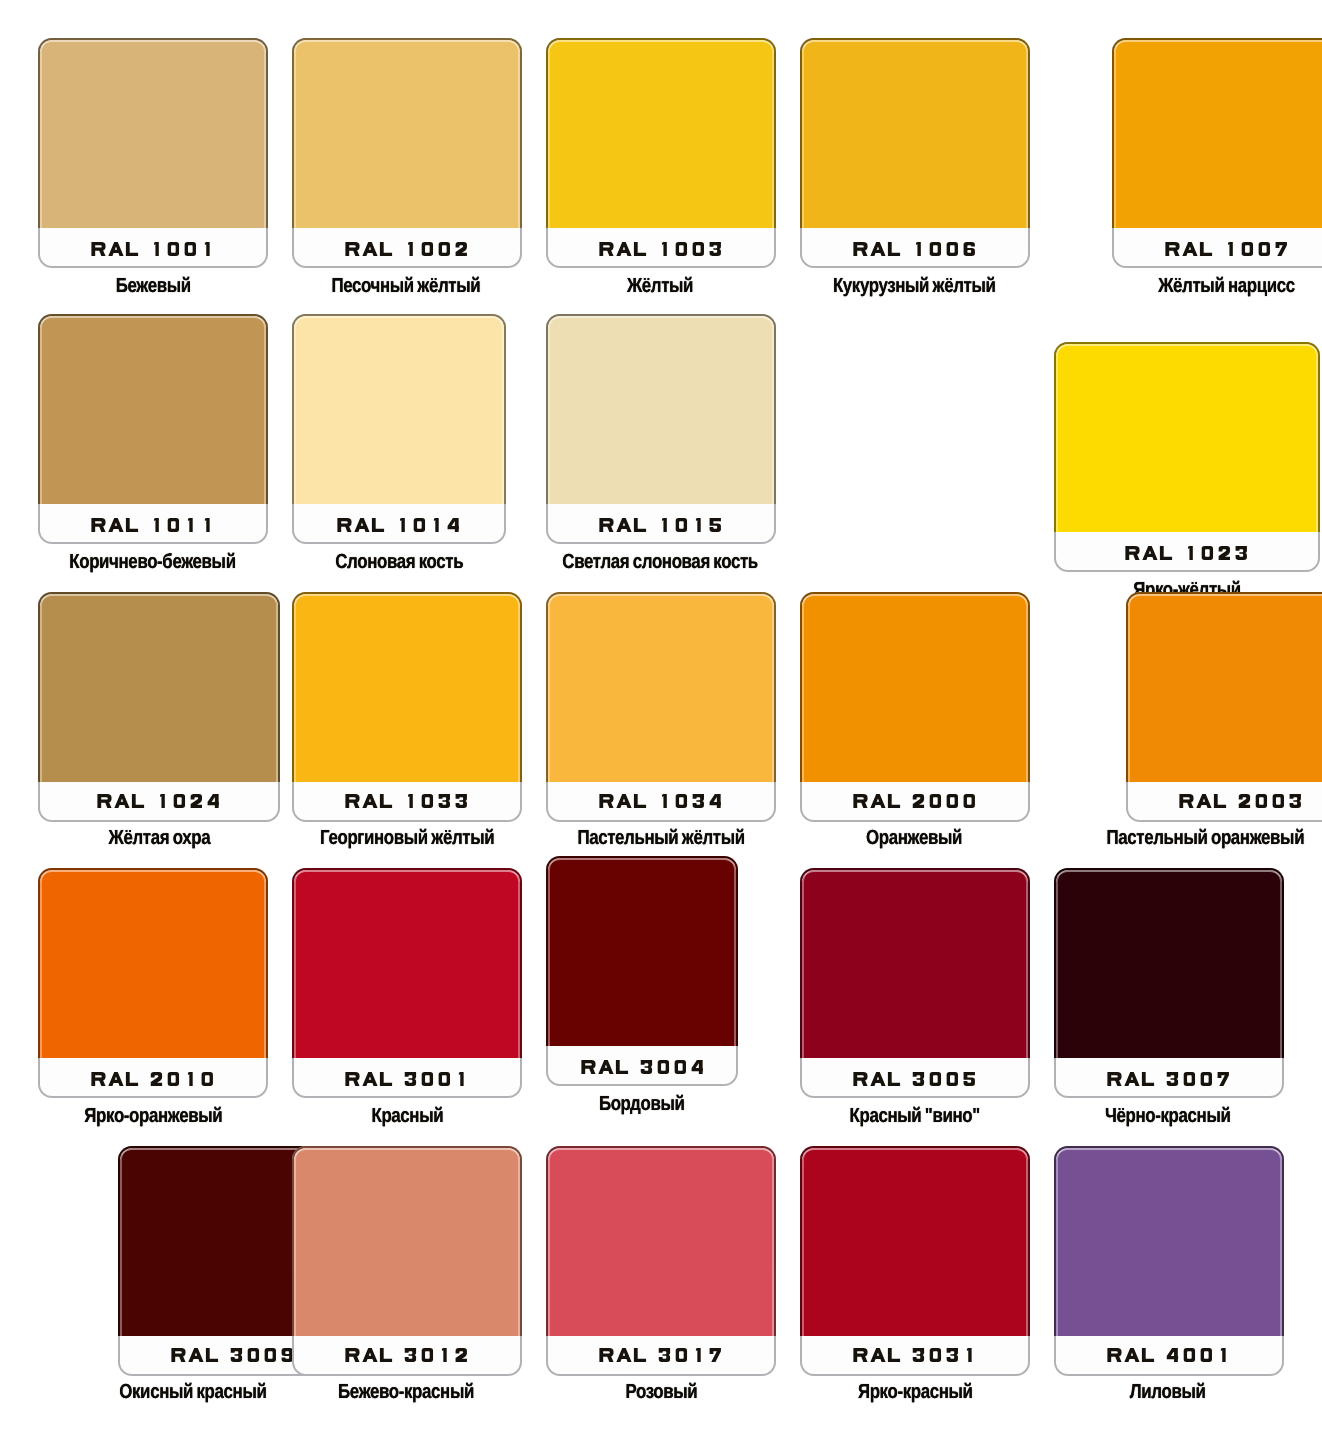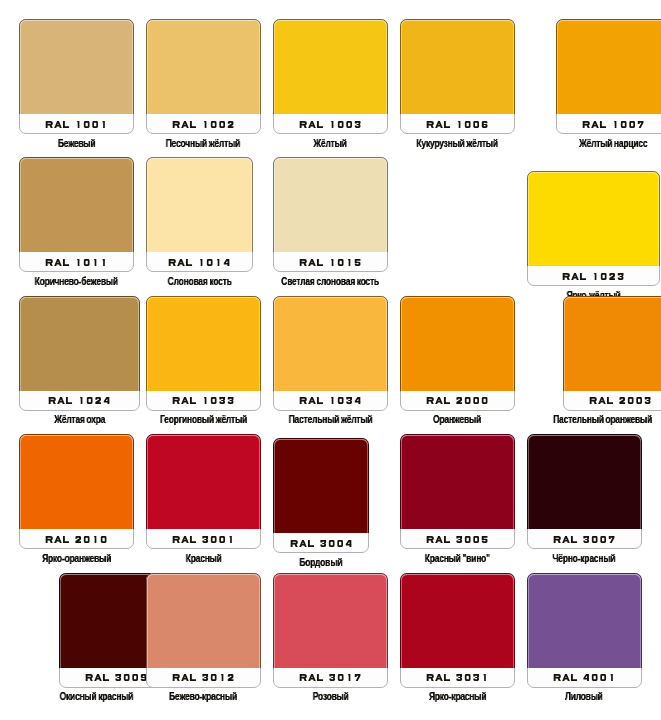--- a/index.html
+++ b/index.html
@@ -304,21 +304,21 @@
               <path transform="translate(17.955,0) scale(0.07000)" d="M0 0H27V76H87V100H0Z"></path>
               <path transform="translate(30.380,0) scale(0.07000)" d="M0 0H81V36Q81 46 70 50Q81 54 81 64V80Q81 100 59 100H22Q0 100 0 80V64H27V70Q27 76 33 76H48Q54 76 54 70V62Q54 56 48 56H27V44H48Q54 44 54 38V30Q54 24 48 24H33Q27 24 27 30V34H0Z"></path>
               <path transform="translate(38.850,0) scale(0.07000)" d="M20 0H61Q81 0 81 20V80Q81 100 61 100H20Q0 100 0 80V20Q0 0 20 0ZM30 24Q24 24 24 30V70Q24 76 30 76H51Q57 76 57 70V30Q57 24 51 24Z"></path>
               <path transform="translate(47.320,0) scale(0.07000)" d="M20 0H61Q81 0 81 20V80Q81 100 61 100H20Q0 100 0 80V20Q0 0 20 0ZM30 24Q24 24 24 30V70Q24 76 30 76H51Q57 76 57 70V30Q57 24 51 24Z"></path>
               <path transform="translate(57.435,0) scale(0.07000)" d="M10 0H34V100H10V16L0 22V6Z"></path>
             </g>
           </svg></div>
       </div>
       <div class="cap"><span>Красный</span></div>
     </div>
-    <div class="cell" style="left: 273px; top: 438px; width: 96px;">
+    <div class="cell" style="left: 273px; top: 428px; width: 96px;">
       <div class="chip">
         <div class="fill" style="background-color: rgb(104, 2, 0);"></div>
         <div class="gloss"></div>
         <div class="code"><span>RAL 3004</span><svg class="codesvg" width="62.86" height="7.00" viewBox="0 0 62.860 7.000" xmlns="http://www.w3.org/2000/svg">
             <g fill="#17120b">
               <path transform="translate(0.700,0) scale(0.07000)" d="M0 0H70Q101 0 101 26V38Q101 55 84 60L101 100H71L56 63H27V100H0ZM27 24V40H63Q74 40 74 34V30Q74 24 63 24Z"></path>
               <path transform="translate(9.170,0) scale(0.07000)" d="M42 0H67L109 100H80L72 79H37L29 100H0ZM46 56H63L54.5 33Z"></path>
               <path transform="translate(17.955,0) scale(0.07000)" d="M0 0H27V76H87V100H0Z"></path>
               <path transform="translate(30.380,0) scale(0.07000)" d="M0 0H81V36Q81 46 70 50Q81 54 81 64V80Q81 100 59 100H22Q0 100 0 80V64H27V70Q27 76 33 76H48Q54 76 54 70V62Q54 56 48 56H27V44H48Q54 44 54 38V30Q54 24 48 24H33Q27 24 27 30V34H0Z"></path>
               <path transform="translate(38.850,0) scale(0.07000)" d="M20 0H61Q81 0 81 20V80Q81 100 61 100H20Q0 100 0 80V20Q0 0 20 0ZM30 24Q24 24 24 30V70Q24 76 30 76H51Q57 76 57 70V30Q57 24 51 24Z"></path>

